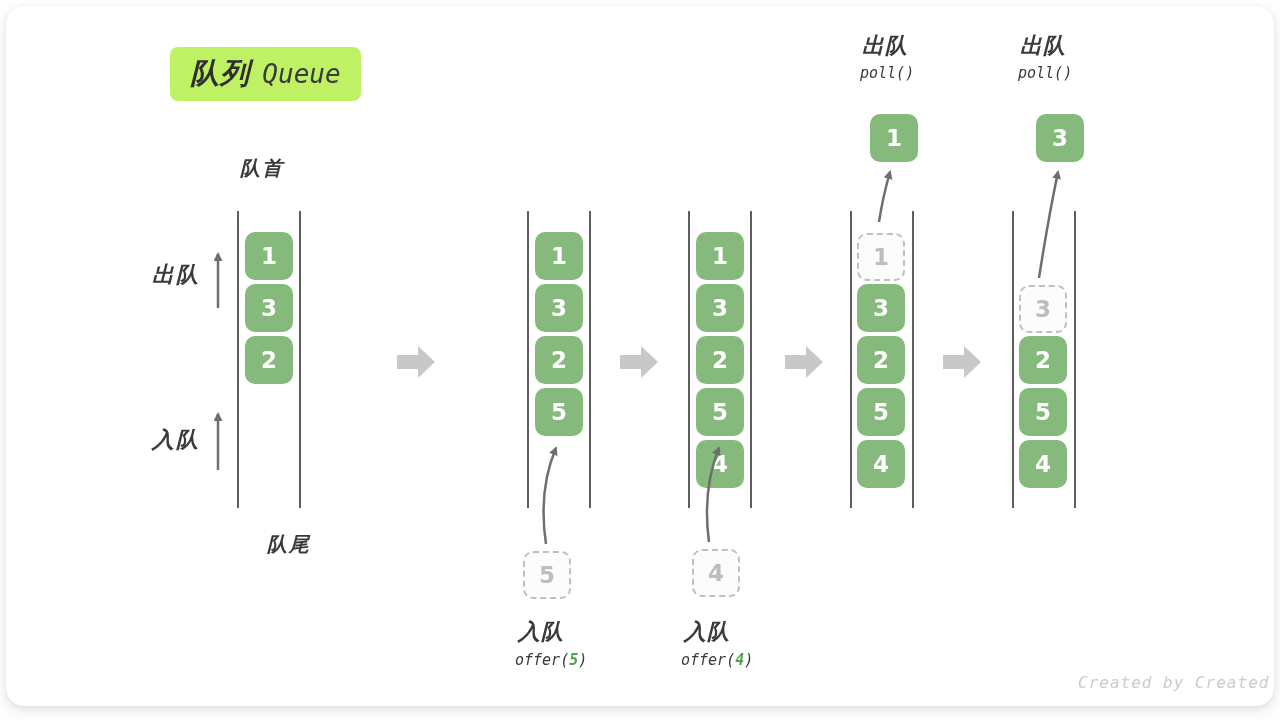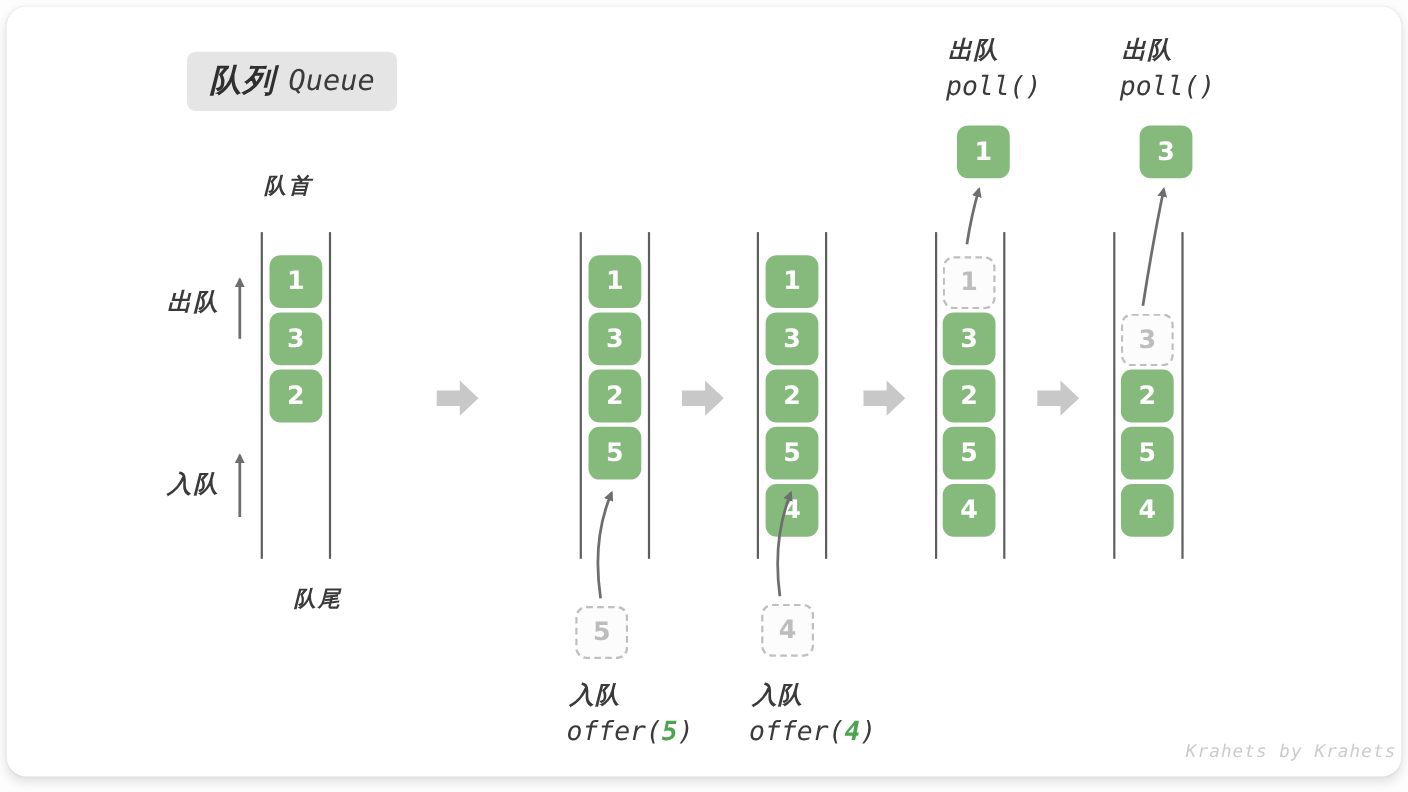--- a/index.html
+++ b/index.html
@@ -9,29 +9,29 @@
   }
   .card{
     position:absolute;left:6px;top:6px;width:1268px;height:700px;
     background:#ffffff;border-radius:18px;
     box-shadow:0 4px 10px rgba(0,0,0,.12),0 0 2px rgba(0,0,0,.06);
   }
   .abs{position:absolute;font-style:italic;}
   
   .badge{
     left:170px;top:47px;width:191px;height:54px;
-    background:#e5e5e5;border-radius:8px;
+    background:#bef264;border-radius:8px;
     display:flex;align-items:center;justify-content:center;gap:12px;
   }
   .badge .zh{font-size:29px;font-weight:700;color:#2f2f2f;letter-spacing:1px;}
   .badge .en{font-size:26px;color:#3b3b3b;font-family:"DejaVu Sans Mono",monospace;}
   
   .cjk{font-weight:700;color:#3a3a3a;font-size:20px;letter-spacing:2px;white-space:nowrap;}
   .oplab{font-weight:600;color:#3a3a3a;font-size:22px;letter-spacing:1px;white-space:nowrap;}
-  .code{font-family:"DejaVu Sans Mono",monospace;font-size:24px;color:#3a3a3a;white-space:nowrap;text-align:right;}
+  .code{font-family:"DejaVu Sans Mono",monospace;font-size:15px;color:#3a3a3a;white-space:nowrap;text-align:right;}
   .code .arg{color:#4ea44e;font-weight:700;}
   
   .wall{position:absolute;top:211px;width:2px;height:297px;background:#5e5e5e;}
   
   .gbox{
     position:absolute;width:48px;height:48px;border-radius:10px;
     background:#86ba7d;color:#ffffff;
     display:flex;align-items:center;justify-content:center;
     font-size:23px;font-weight:700;font-family:"DejaVu Sans",sans-serif;
   }
@@ -129,14 +129,14 @@
       <polygon points="0,10 21,10 21,1 38,17 21,33 21,24 0,24" transform="translate(943,345)"></polygon>
     </g>
 
     <path d="M 546 544 Q 538 490 556 448" fill="none" stroke="#6e6e6e" stroke-width="2.5" marker-end="url(#ah)"></path>
     <path d="M 709 542 Q 702 490 719 448" fill="none" stroke="#6e6e6e" stroke-width="2.5" marker-end="url(#ah)"></path>
 
     <path d="M 879 222 Q 883 196 890 172" fill="none" stroke="#6e6e6e" stroke-width="2.5" marker-end="url(#ah)"></path>
     <path d="M 1039 278 Q 1048 220 1058 172" fill="none" stroke="#6e6e6e" stroke-width="2.5" marker-end="url(#ah)"></path>
   </svg>
 
-  <div class="abs wm">Krahets by Krahets</div>
+  <div class="abs wm">Created by Created</div>
 </div>
 
 </body></html>

